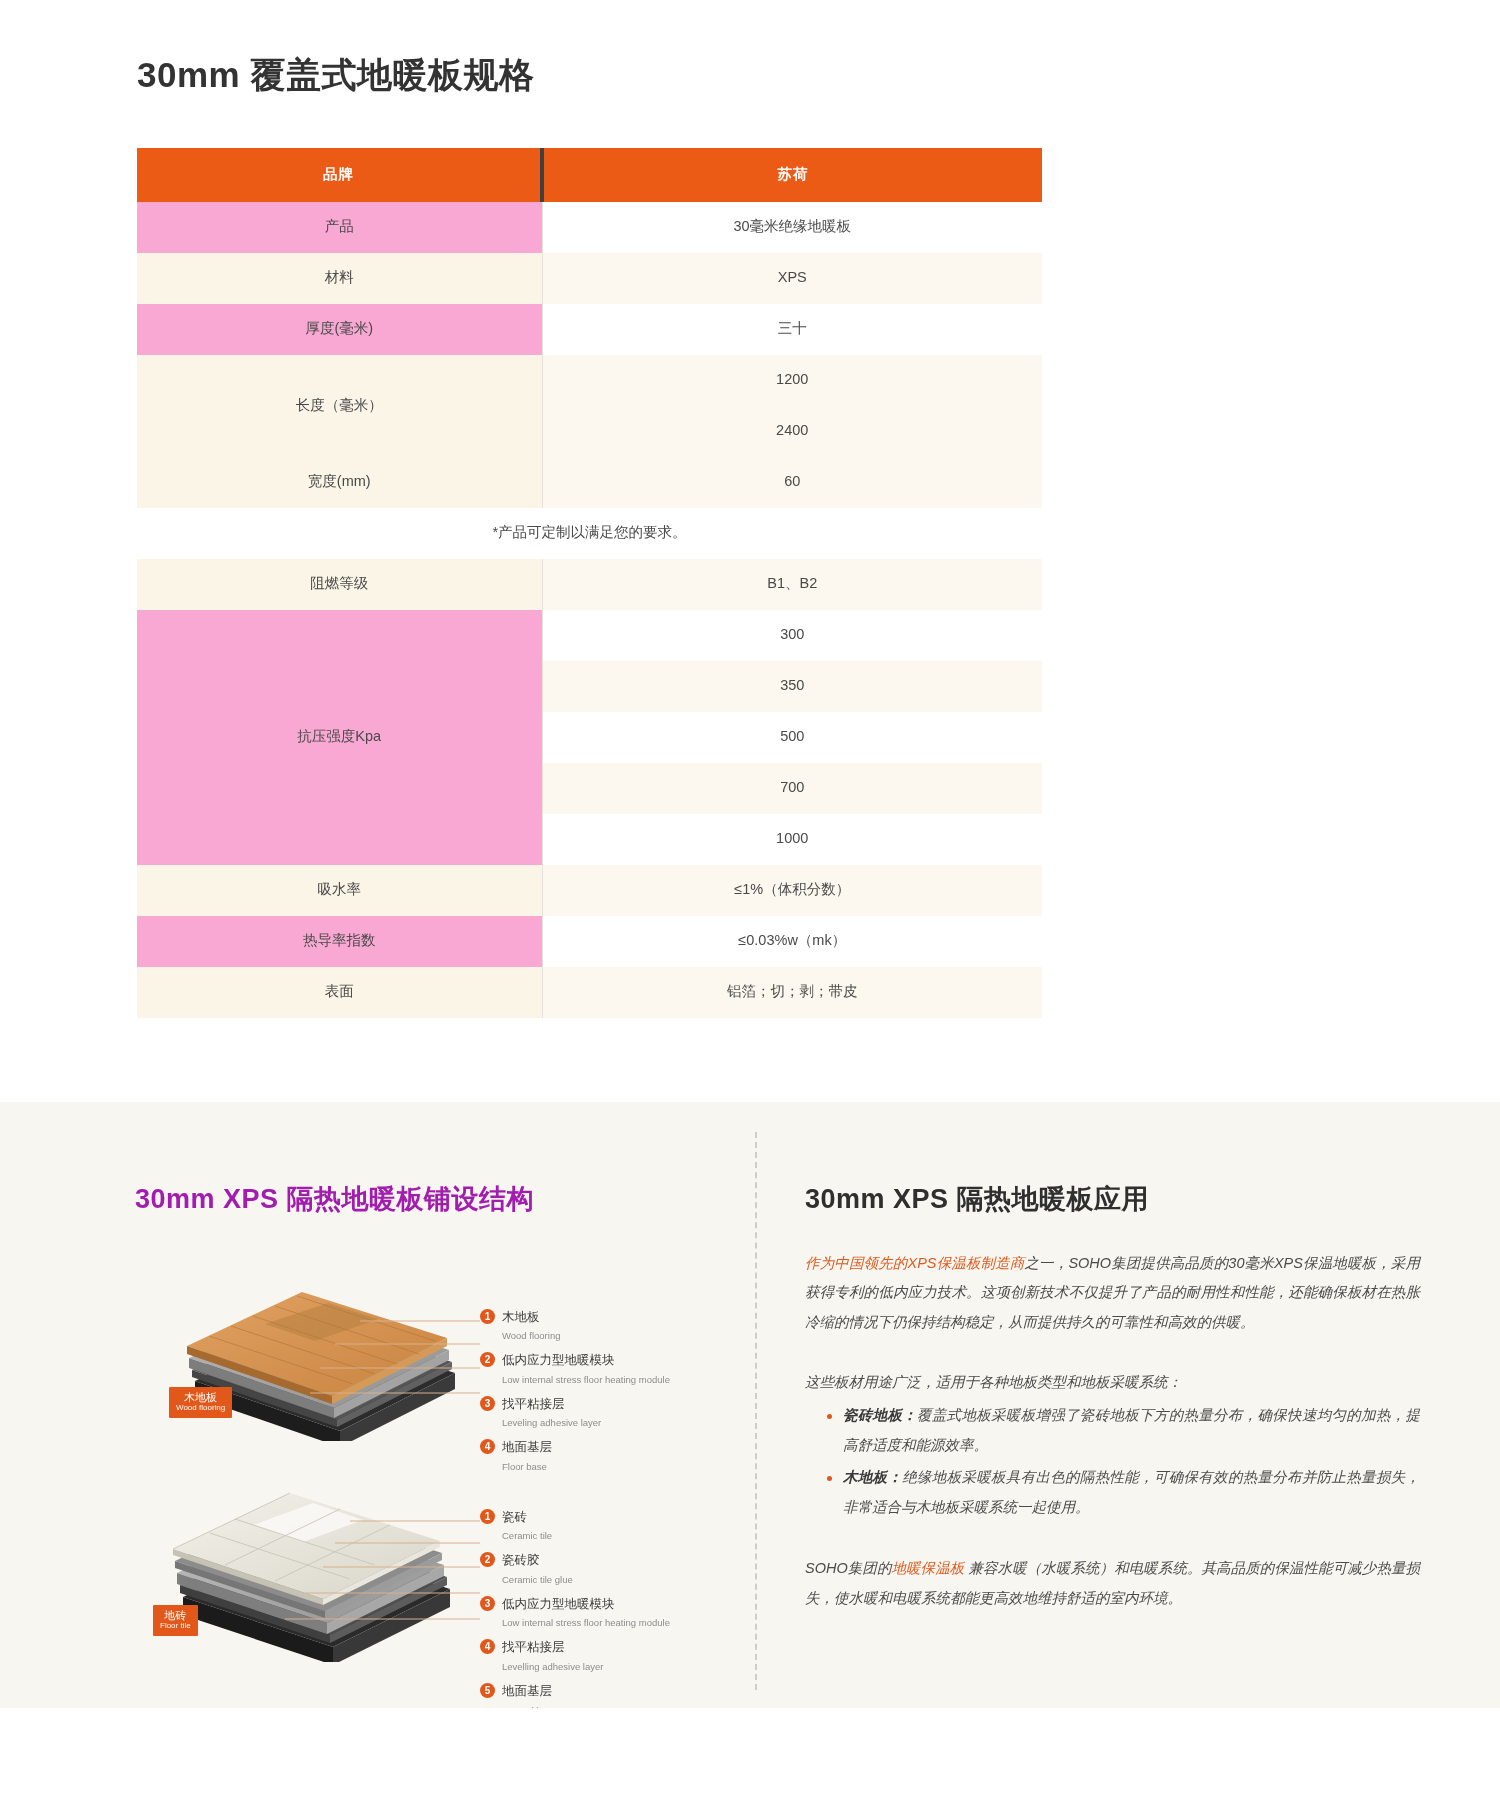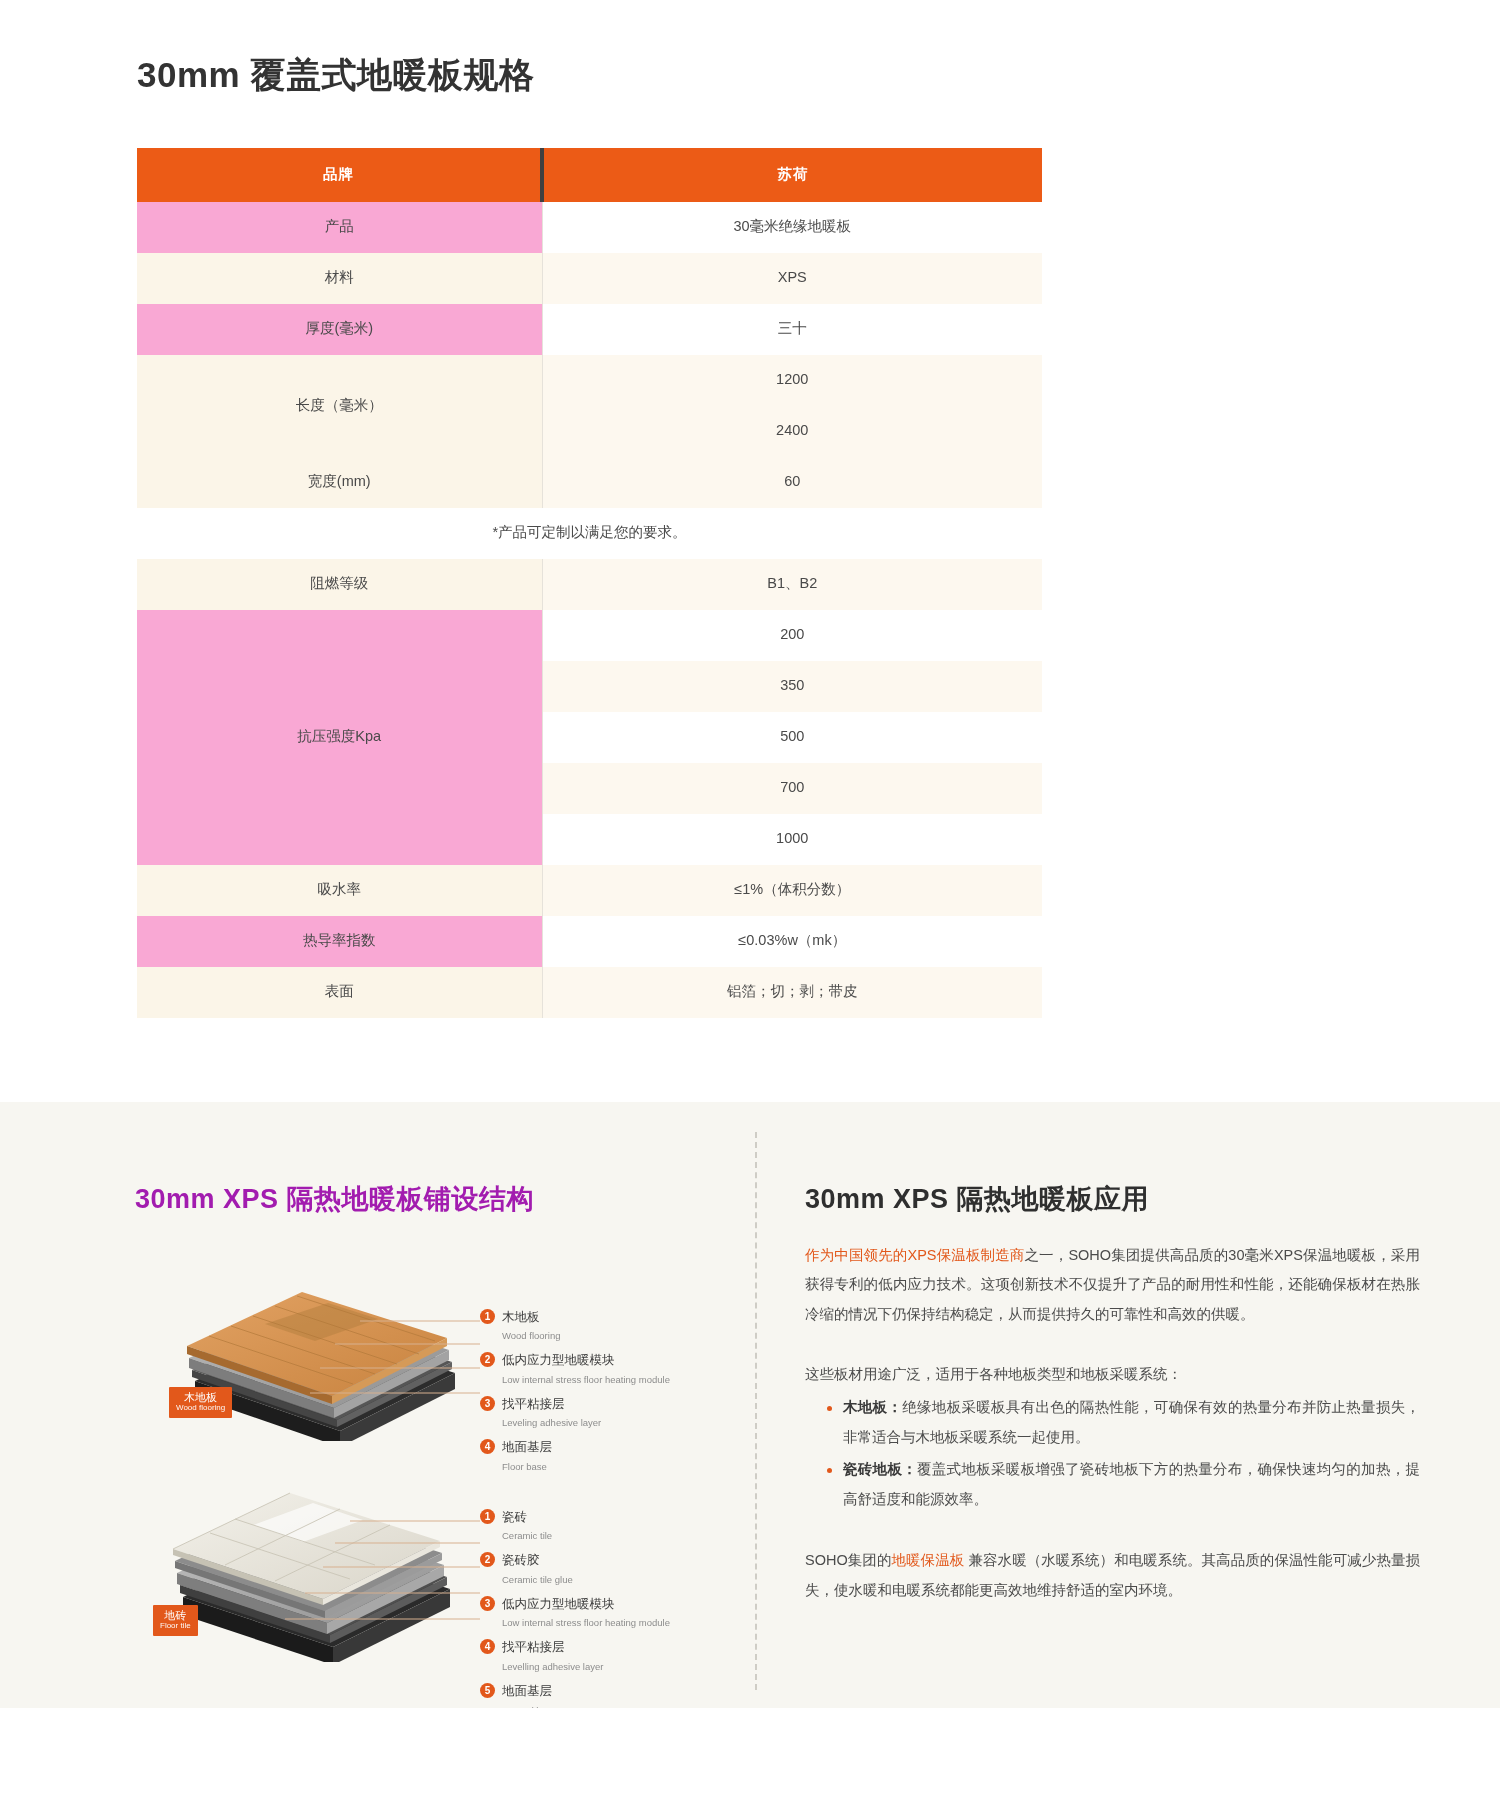--- a/index.html
+++ b/index.html
@@ -131,25 +131,26 @@
     color: #fff;
     padding: 4px 7px 5px 7px;
     text-align: center;
     border-radius: 1px;
   }
   .tag .tcn { font-size: 11px; line-height: 1.15; display:block; }
   .tag .ten { font-size: 8px; line-height: 1.2; display:block; opacity: .95; }
 
   
   .body-text {
-    margin-top: 24px;
+    margin-top: 32px;
     font-size: 14.5px;
     line-height: 2.05;
     color: #4b4b4b;
     text-align: justify;
+    font-style: italic;
   }
   .body-text p { margin-bottom: 0; }
   .hl { color: #e2581b; }
   .gap { height: 30px; }
   ul.blist { margin: 4px 0 0 0; padding-left: 22px; }
   ul.blist li {
     font-size: 14.5px;
     line-height: 2.05;
     color: #4b4b4b;
     margin-bottom: 2px;
@@ -218,21 +219,21 @@
             <td colspan="2">*产品可定制以满足您的要求。</td>
           </tr>
         </tbody>
         <tbody>
           <tr class="alt">
             <td class="lbl">阻燃等级</td>
             <td class="val">B1、B2</td>
           </tr>
           <tr>
             <td class="lbl rowspan-lbl" rowspan="5">抗压强度Kpa</td>
-            <td class="val">200</td>
+            <td class="val">300</td>
           </tr>
           <tr class="alt2">
             <td class="val">350</td>
           </tr>
           <tr>
             <td class="val">500</td>
           </tr>
           <tr class="alt2">
             <td class="val">700</td>
           </tr>
@@ -434,22 +435,22 @@
       <h2 class="sec-title dark">30mm XPS 隔热地暖板应用</h2>
 
       <div class="body-text">
         <p><span class="hl">作为中国领先的XPS保温板制造商</span><span>之一，SOHO集团提供高品质的30毫米XPS保温地暖板，采用获得专利的低内应力技术。这项创新技术不仅提升了产品的耐用性和性能，还能确保板材在热胀冷缩的情况下仍保持结构稳定，从而提供持久的可靠性和高效的供暖。</span></p>
 
         <div class="gap"></div>
 
         <p>这些板材用途广泛，适用于各种地板类型和地板采暖系统：</p>
 
         <ul class="blist">
+          <li><b>瓷砖地板：</b><span>覆盖式地板采暖板增强了瓷砖地板下方的热量分布，确保快速均匀的加热，提高舒适度和能源效率。</span></li>
           <li><b>木地板：</b><span>绝缘地板采暖板具有出色的隔热性能，可确保有效的热量分布并防止热量损失，非常适合与木地板采暖系统一起使用。</span></li>
-          <li><b>瓷砖地板：</b><span>覆盖式地板采暖板增强了瓷砖地板下方的热量分布，确保快速均匀的加热，提高舒适度和能源效率。</span></li>
         </ul>
 
         <div class="gap"></div>
 
         <p><span>SOHO集团的</span><span class="hl">地暖保温板</span><span> 兼容水暖（水暖系统）和电暖系统。其高品质的保温性能可减少热量损失，使水暖和电暖系统都能更高效地维持舒适的室内环境。</span></p>
       </div>
     </div>
   </section>
 
 </div>

